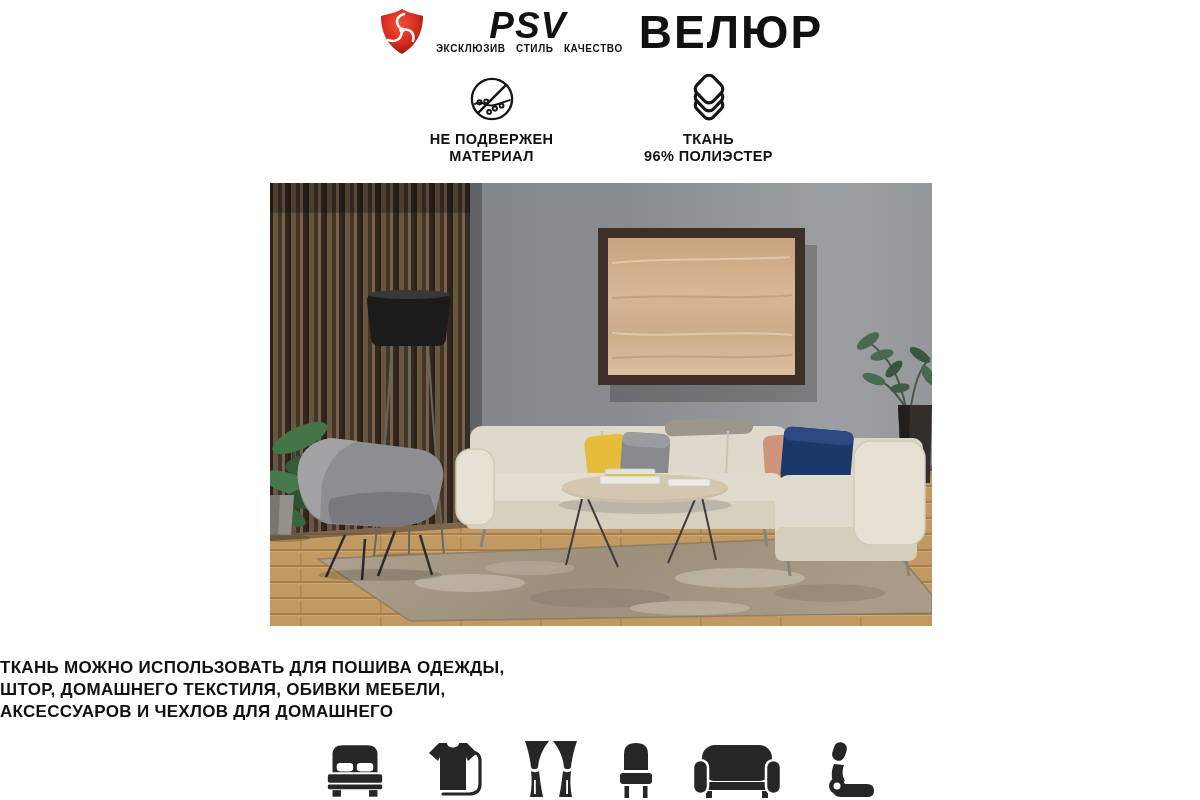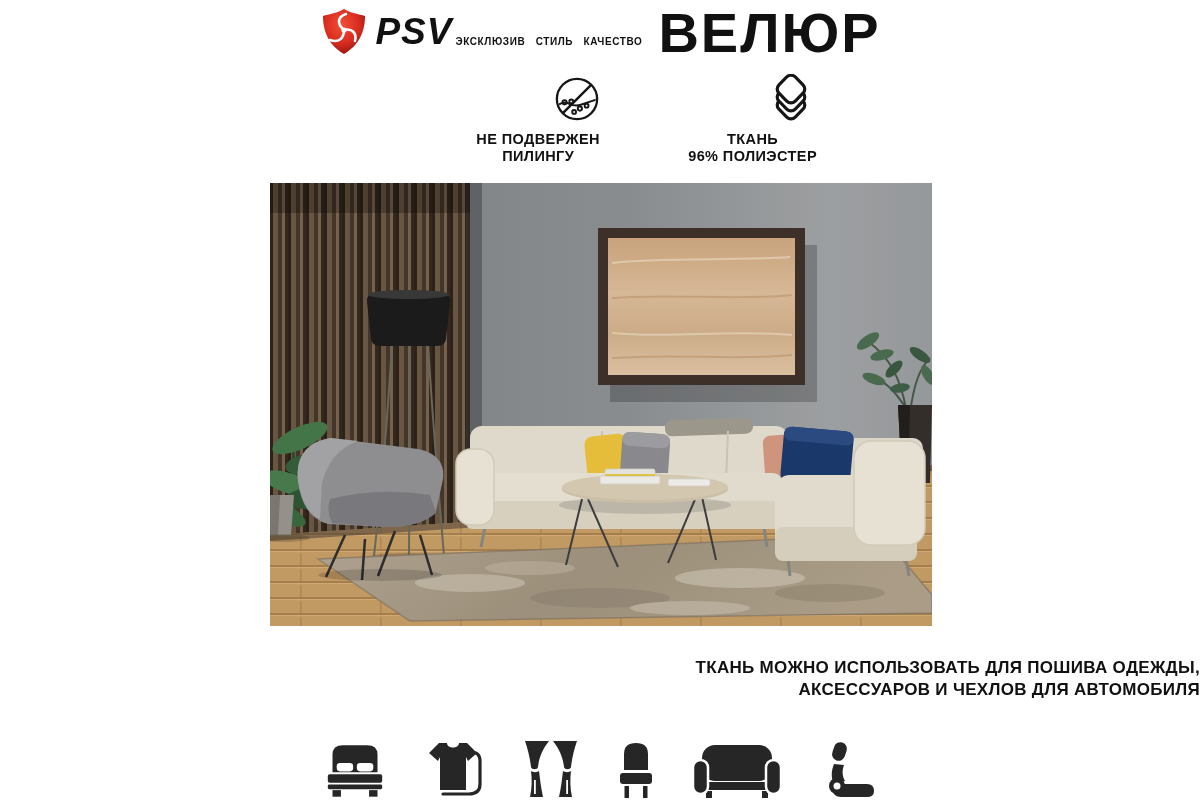--- a/index.html
+++ b/index.html
@@ -2,34 +2,34 @@
 <html><head>
 <meta charset="utf-8">
 <style>
   html,body{margin:0;padding:0;background:#ffffff;}
   .canvas{position:relative;width:1200px;height:800px;background:#ffffff;overflow:hidden;
           font-family:"Liberation Sans", sans-serif;color:#111;}
   
   .header{position:absolute;top:4px;left:0;width:100%;height:56px;
           display:flex;justify-content:center;align-items:center;gap:16px;}
   .brand{display:flex;align-items:center;gap:6px;}
-  .brand-text{display:flex;flex-direction:row;align-items:flex-end;}
+  .brand-text{display:flex;flex-direction:column;align-items:center;}
   .brand-name{font-size:37px;font-weight:800;font-style:italic;letter-spacing:1px;line-height:30px;}
   .brand-tagline{font-size:10px;font-weight:700;letter-spacing:.6px;word-spacing:7px;margin-top:2px;margin-left:3px;white-space:nowrap;}
-  .page-title{font-size:56px;font-weight:800;letter-spacing:2px;}
+  .page-title{font-size:46px;font-weight:800;letter-spacing:2px;}
   
   .features{position:absolute;top:74px;left:0;width:100%;display:flex;justify-content:center;}
-  .feature{width:217px;display:flex;flex-direction:column;align-items:flex-end;}
+  .feature{width:217px;display:flex;flex-direction:column;align-items:center;}
   .feature-icon{height:50px;display:flex;align-items:center;justify-content:center;margin-bottom:7px;}
   .feature-label{font-size:14.5px;font-weight:700;letter-spacing:.4px;line-height:17px;text-align:center;}
   
   .photo{position:absolute;left:270px;top:183px;width:662px;height:443px;overflow:hidden;}
   .photo svg{display:block;}
   
-  .usage{position:absolute;top:657px;left:0;width:100%;text-align:right;
+  .usage{position:absolute;top:657px;left:0;width:100%;text-align:left;
          font-size:17px;font-weight:700;letter-spacing:.3px;line-height:22px;}
   
   .apps{position:absolute;top:736px;left:0;width:100%;height:62px;
         display:flex;justify-content:center;align-items:flex-end;gap:38px;}
   .app-icon{display:block;}
 </style>
 </head>
 <body>
 
 <div class="canvas">
@@ -77,21 +77,21 @@
             <circle cx="18" cy="26.5" r="2"></circle>
             <circle cx="27" cy="34" r="2.2"></circle>
             <circle cx="34" cy="31" r="2"></circle>
             <circle cx="21" cy="37.5" r="2"></circle>
           </g>
           <line x1="9.5" y1="38.5" x2="38.5" y2="9.5" stroke="#161616" stroke-width="2.6" stroke-linecap="round"></line>
         </svg>
       </div>
       <div class="feature-label">
         <div>НЕ ПОДВЕРЖЕН</div>
-        <div>ПИЛИНГУ</div>
+        <div>МАТЕРИАЛ</div>
       </div>
     </div>
 
     <div class="feature">
       <div class="feature-icon">
         <svg width="52" height="50" viewBox="0 0 52 50">
           <g stroke="#161616" stroke-width="3.2" fill="#ffffff" stroke-linejoin="round">
             <rect x="14.5" y="19.5" width="23" height="23" rx="6" transform="rotate(45 26 31)"></rect>
             <rect x="14.5" y="11.5" width="23" height="23" rx="6" transform="rotate(45 26 23)"></rect>
             <rect x="14.5" y="3.5" width="23" height="23" rx="6" transform="rotate(45 26 15)"></rect>
@@ -277,21 +277,22 @@
           <rect x="398" y="296" width="42" height="7" rx="2" fill="#f5f3ef" stroke="#d8d5cd" stroke-width="0.8"></rect>
         </g>
       </g>
 
       <rect x="0" y="0" width="662" height="443" fill="#000" opacity="0.03"></rect>
     </svg>
   </div>
 
   <div class="usage">
     <div>ТКАНЬ МОЖНО ИСПОЛЬЗОВАТЬ ДЛЯ ПОШИВА ОДЕЖДЫ,</div>
-    <div>АКСЕССУАРОВ И ЧЕХЛОВ ДЛЯ АВТОМОБИЛЯ</div>
+    <div>ШТОР, ДОМАШНЕГО ТЕКСТИЛЯ, ОБИВКИ МЕБЕЛИ,</div>
+    <div>АКСЕССУАРОВ И ЧЕХЛОВ ДЛЯ ДОМАШНЕГО</div>
   </div>
 
   <div class="apps">
 
     <svg class="app-icon" width="60" height="57" viewBox="0 0 64 58">
       <g fill="#262626">
         <path d="M8,32 V13 Q8,3 19,3 H45 Q56,3 56,13 V32 Z"></path>
         <rect x="3" y="34" width="58" height="9" rx="2"></rect>
         <rect x="3" y="45" width="58" height="5" rx="1.5"></rect>
         <rect x="8" y="51" width="9" height="7"></rect>

